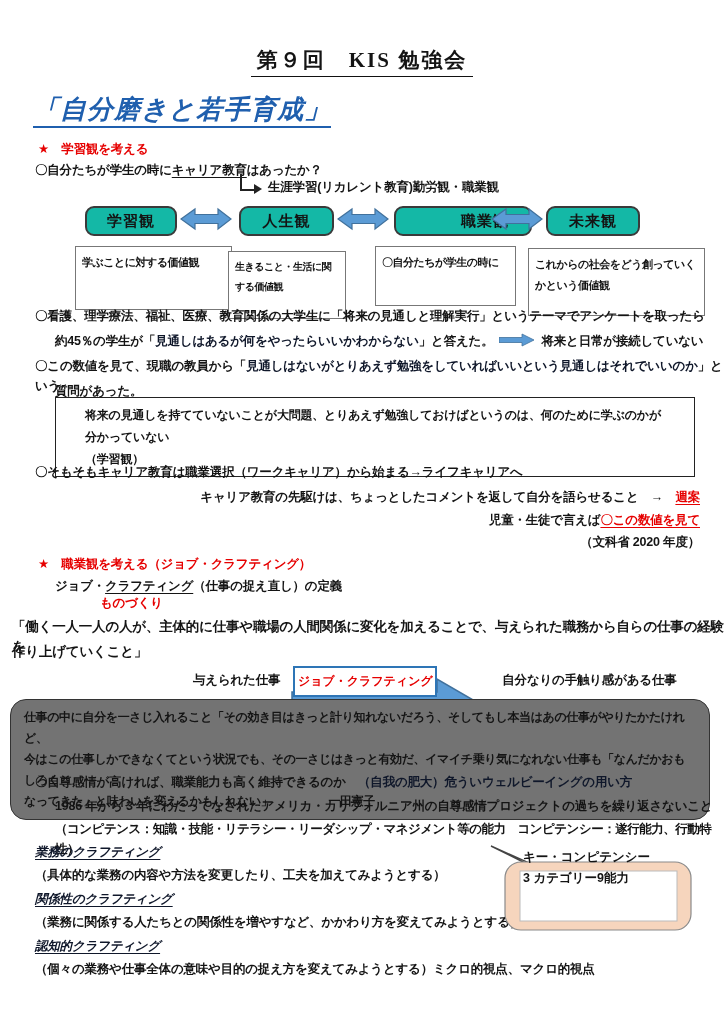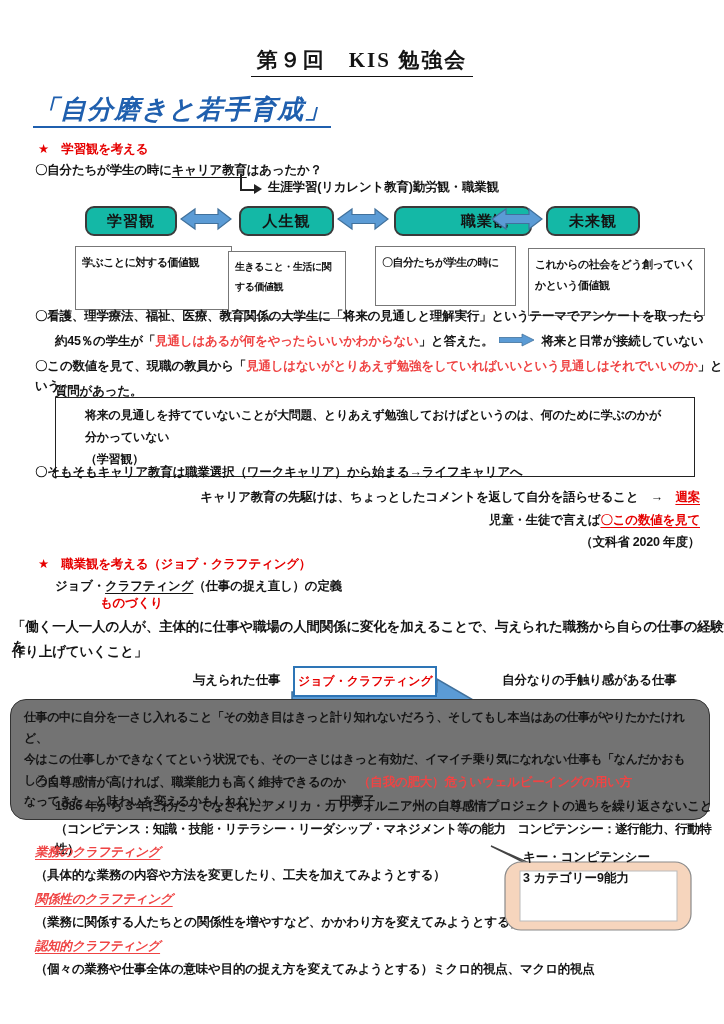--- a/index.html
+++ b/index.html
@@ -5,21 +5,21 @@
   html,body{margin:0;padding:0;background:#e8e8e8;}
   .page{
     position:relative;width:724px;height:1024px;background:#ffffff;margin:0 auto;
     font-family:"Liberation Sans","DejaVu Sans",sans-serif;
     font-weight:bold;color:#141414;font-size:12.5px;overflow:hidden;
     letter-spacing:-0.2px;
   }
   .abs{position:absolute;white-space:pre-wrap;}
   .line{line-height:20px;}
   .red{color:#e60000;}
-  .blue{color:#ef4444;}
+  .blue{color:#0f172a;}
   .u{text-decoration:underline;text-underline-offset:3px;}
   .u-red{color:#e60000;text-decoration:underline;text-underline-offset:3px;}
   .italic{font-style:italic;}
 
   .doc-title{top:46px;left:0;width:724px;text-align:center;font-family:"Liberation Serif","DejaVu Serif",serif;font-size:21px;font-weight:600;letter-spacing:2px;}
   .doc-title span{border-bottom:1.6px solid #111;padding:0 6px 4px;}
 
   .main-heading{top:92px;left:33px;font-size:26px;color:#1f5fae;font-style:italic;letter-spacing:1px;}
   .main-heading span{border-bottom:2.2px solid #1f5fae;padding-bottom:2px;}
 

